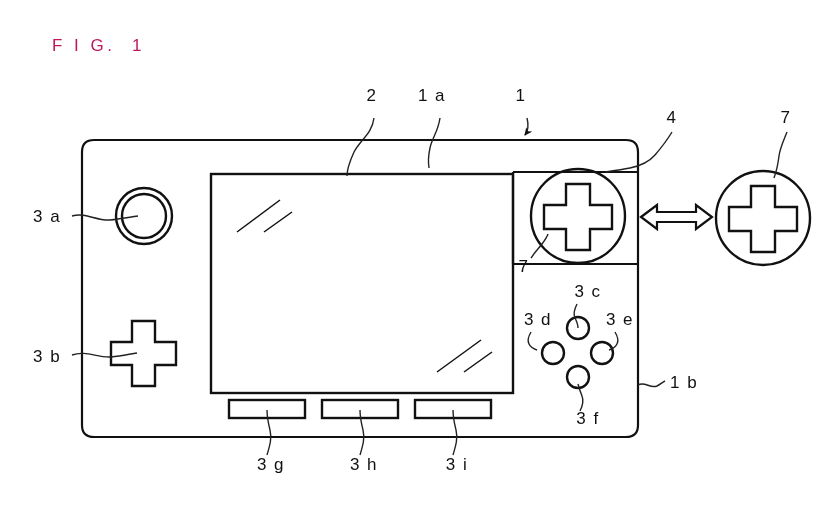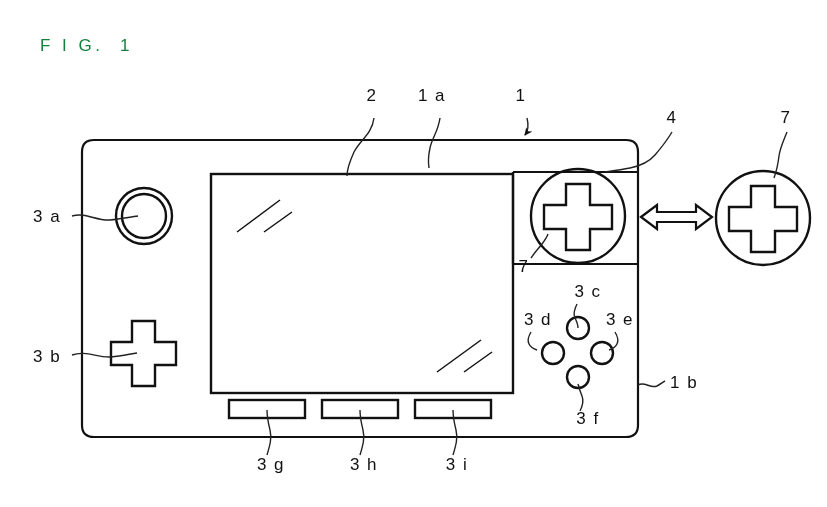--- a/index.html
+++ b/index.html
@@ -17,26 +17,26 @@
   }
   #figure-root {
     position: absolute;
     left: 0;
     top: 0;
     width: 827px;
     height: 507px;
   }
   .fig-label {
     position: absolute;
-    left: 40px;
+    left: 52px;
     top: 36px;
     font-family: "Liberation Sans", sans-serif;
     font-size: 17px;
     letter-spacing: 3.5px;
-    color: #15803d;
+    color: #be185d;
     white-space: pre;
   }
   svg#drawing {
     position: absolute;
     left: 0;
     top: 0;
     width: 827px;
     height: 507px;
   }
   .ref-num {

